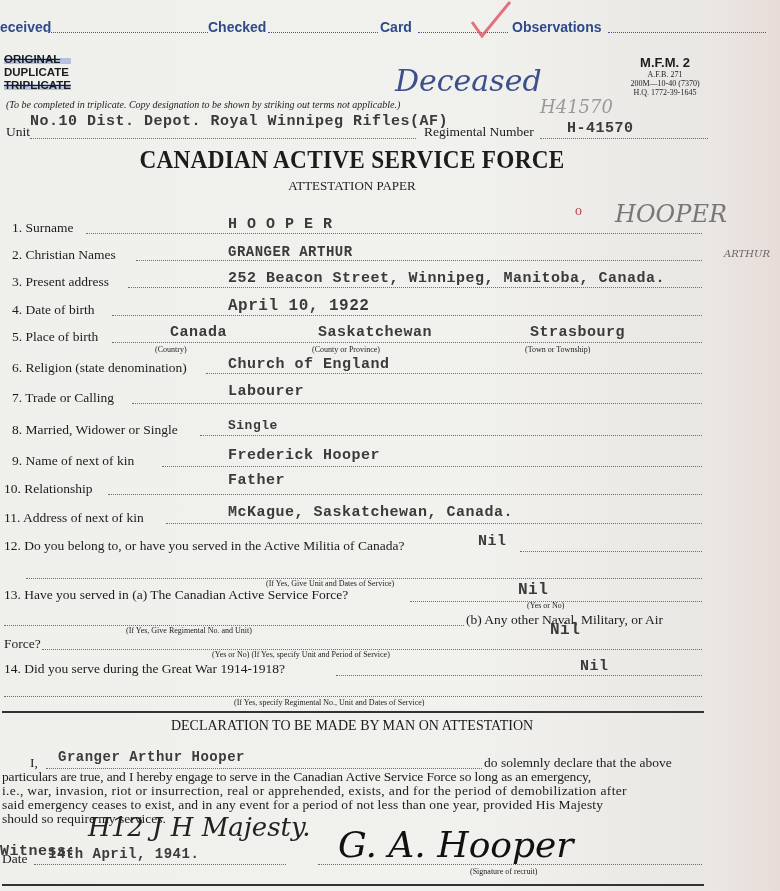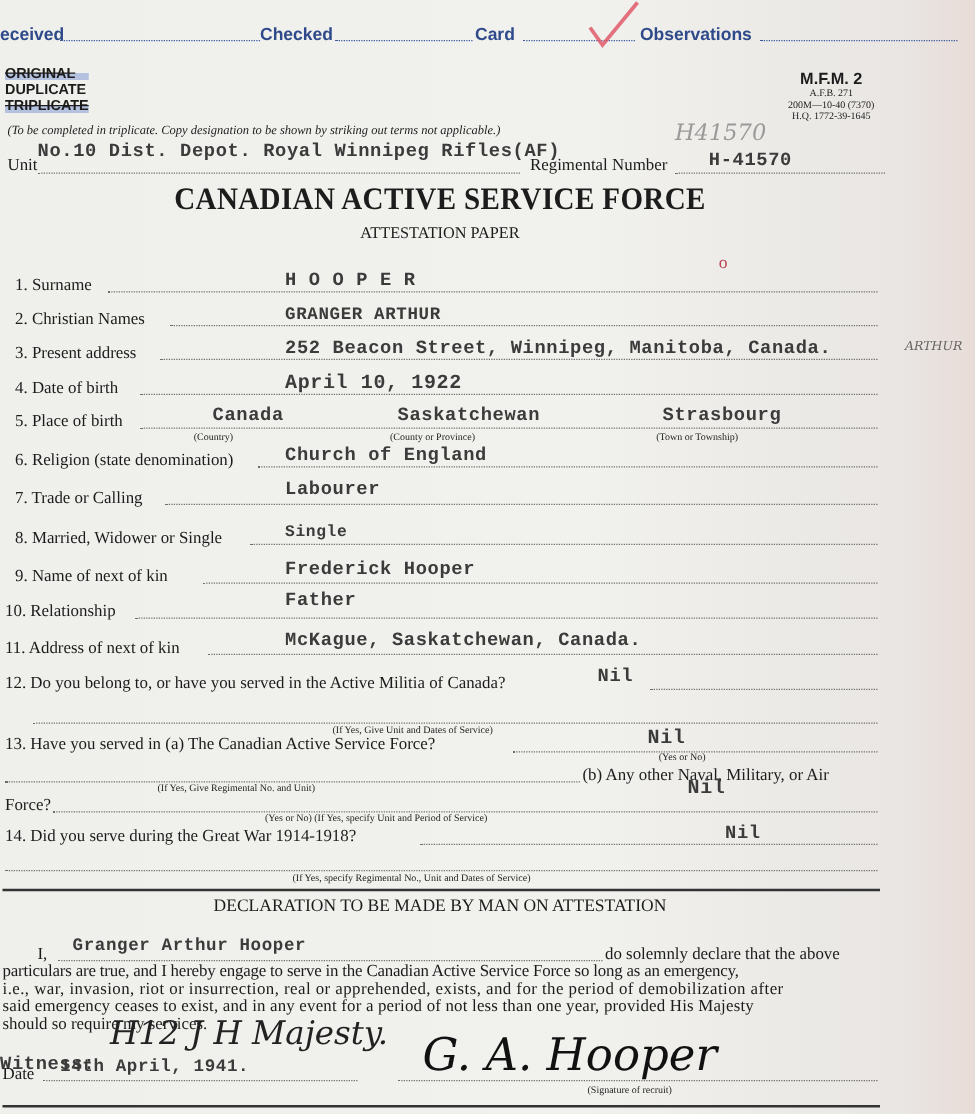--- a/index.html
+++ b/index.html
@@ -40,40 +40,42 @@
     <path d="M2 22 L12 36 L40 2" stroke="#e05060" stroke-width="3" fill="none" opacity="0.8"></path>
   </svg>
 
   <div class="abs sans" style="left:4px;top:53px;font-size:11.5px;font-weight:900;line-height:13px;">
     <div class="hl" style="text-decoration:line-through;">ORIGINAL</div>
     <div>DUPLICATE</div>
     <div class="hl" style="text-decoration:line-through;">TRIPLICATE</div>
   </div>
   <div class="abs" style="left:6px;top:99px;font-size:10px;font-style:italic;">(To be completed in triplicate.   Copy designation to be shown by striking out terms not applicable.)</div>
 
+  <div class="abs hand" style="left:395px;top:63px;font-size:30px;color:#3d4f8c;">Deceased</div>
   <div class="abs hand" style="left:540px;top:96px;font-size:18px;color:#9a9a9a;">H41570</div>
 
   <div class="abs" style="left:600px;top:55px;width:130px;text-align:center;">
     <div class="sans" style="font-size:13px;font-weight:bold;">M.F.M. 2</div>
     <div style="font-size:8px;">A.F.B. 271</div>
     <div style="font-size:8px;">200M—10-40 (7370)</div>
     <div style="font-size:8px;">H.Q. 1772-39-1645</div>
   </div>
 
   <div class="abs label" style="left:6px;top:124px;">Unit</div>
   <div class="dots" style="left:30px;top:138px;width:386px;"></div>
   <div class="abs type" style="left:30px;top:113px;font-size:15px;">No.10 Dist. Depot. Royal Winnipeg Rifles(AF)</div>
   <div class="abs label" style="left:424px;top:124px;">Regimental Number</div>
   <div class="dots" style="left:540px;top:138px;width:168px;"></div>
   <div class="abs type" style="left:567px;top:120px;font-size:15px;">H-41570</div>
 
   <div class="abs" style="left:0;width:704px;top:146px;text-align:center;font-size:25px;font-weight:bold;letter-spacing:0.3px;transform:scaleX(0.93);">CANADIAN ACTIVE SERVICE FORCE</div>
   <div class="abs" style="left:0;width:704px;top:178px;text-align:center;font-size:13px;">ATTESTATION PAPER</div>
 
-  <div class="abs hand" style="left:724px;top:248px;font-size:10px;color:#666;margin-top:24px;">ARTHUR</div>
+  <div class="abs hand" style="left:615px;top:200px;font-size:24px;color:#777;">HOOPER</div>
+  <div class="abs hand" style="left:724px;top:248px;font-size:10px;color:#666;">ARTHUR</div>
   <div class="abs" style="left:575px;top:203px;font-size:14px;color:#c04050;">o</div>
 
   <div>
     <div class="abs label" style="left:12px;top:220px;"><span>1.</span> <span>Surname</span></div>
     <div class="dots" style="left:86px;top:233px;width:616px;"></div>
     <div class="abs type" style="left:228px;top:216px;font-size:15px;">H O O P E R</div>
   </div>
   <div>
     <div class="abs label" style="left:12px;top:247px;"><span>2.</span> <span>Christian Names</span></div>
     <div class="dots" style="left:136px;top:260px;width:566px;"></div>

